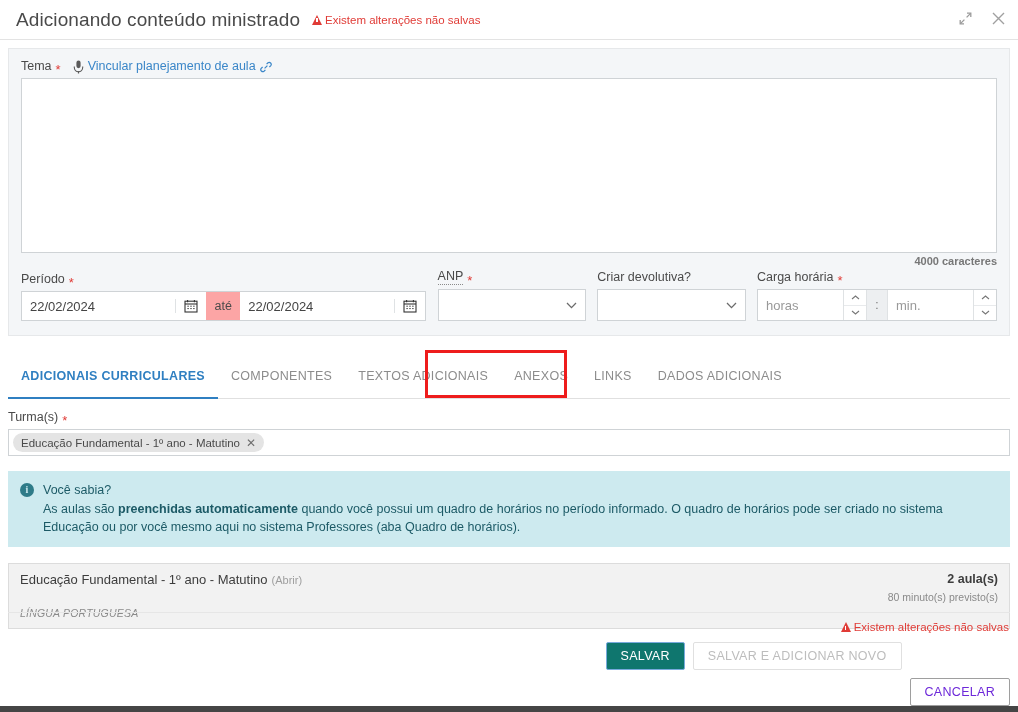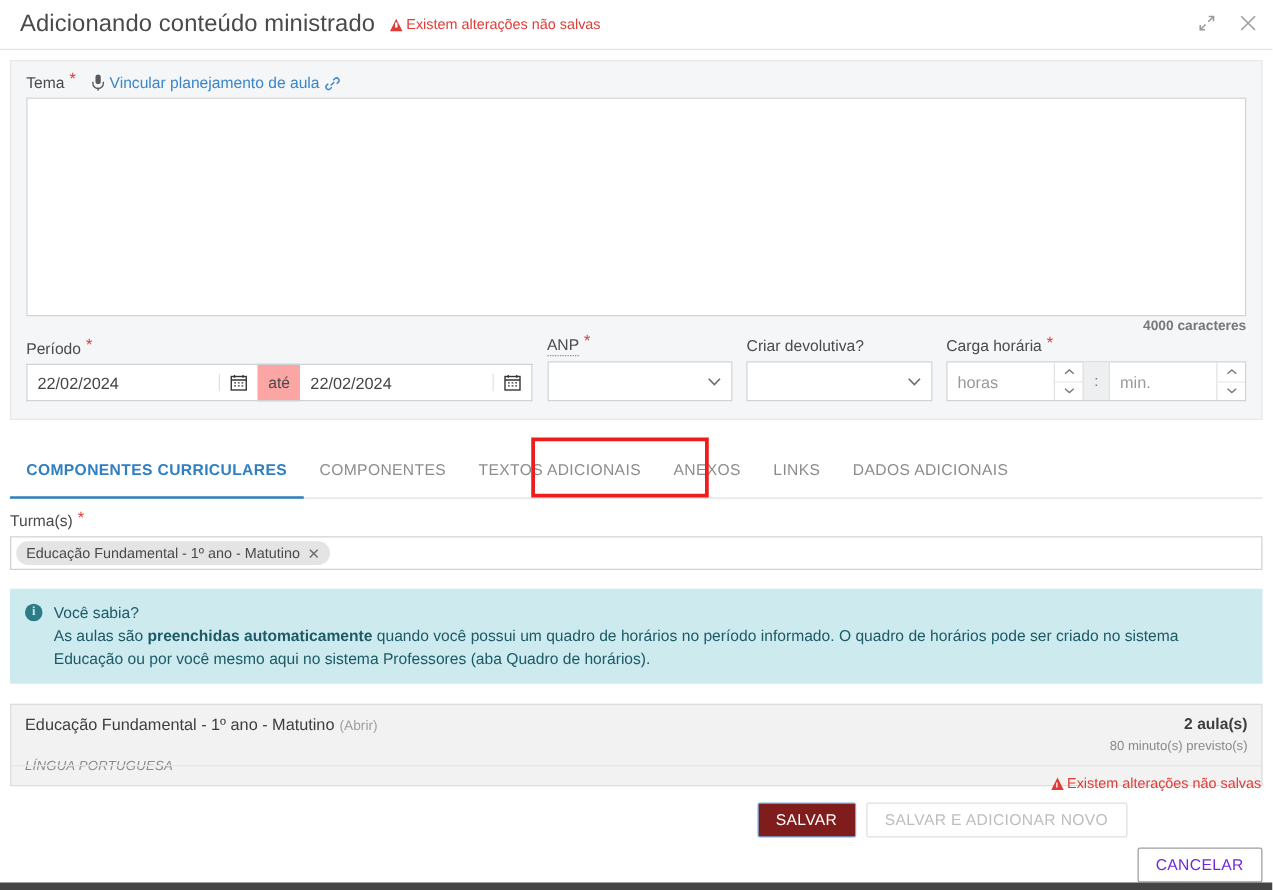--- a/index.html
+++ b/index.html
@@ -80,21 +80,21 @@
     margin: 8px 8px 0 8px;
     background: #f4f6f8;
     border: 1px solid #e6e8ea;
     padding: 10px 12px 14px 12px;
     box-sizing: border-box;
   }
   .field-label {
     font-size: 12.5px;
     color: #4a4a4a;
     display: flex;
-    align-items: flex-start;
+    align-items: flex-end;
     gap: 4px;
     margin-bottom: 4px;
     line-height: 15px;
   }
   .req {
     color: #e03b36;
     font-size: 13px;
     line-height: 8px;
     vertical-align: super;
   }
@@ -410,21 +410,21 @@
     font-size: 12.5px;
     font-family: "Liberation Sans", sans-serif;
     letter-spacing: 0.3px;
     border-radius: 2px;
     display: flex;
     align-items: center;
     justify-content: center;
     cursor: pointer;
     box-sizing: border-box;
   }
-  .btn-primary { background: #7f1d1d; color: #ffffff; border: 1px solid #77aadd; }
+  .btn-primary { background: #0f766e; color: #ffffff; border: 1px solid #77aadd; }
   .btn-disabled { background: #ffffff; color: #bdbdbd; border: 1px solid #e0e0e0; cursor: default; }
   .btn-default { background: #ffffff; color: #6d28d9; border: 1px solid #9e9e9e; margin-top: 36px; }
 
   .bottom-strip {
     position: absolute;
     left: 0; right: 0; bottom: 0;
     height: 6px;
     background: #454545;
   }
 </style>
@@ -573,21 +573,21 @@
         </div>
       </div>
     </div>
 
   </div>
 </div>
 
 <div class="tabs-wrap">
   <div class="tabs">
     <div class="tab active">
-      <span>COMPONENTES CURRICULARES</span>
+      <span>ADICIONAIS CURRICULARES</span>
     </div>
     <div class="tab">
       <span>COMPONENTES</span>
     </div>
     <div class="tab">
       <span>TEXTOS ADICIONAIS</span>
     </div>
     <div class="tab">
       <span>ANEXOS</span>
     </div>

